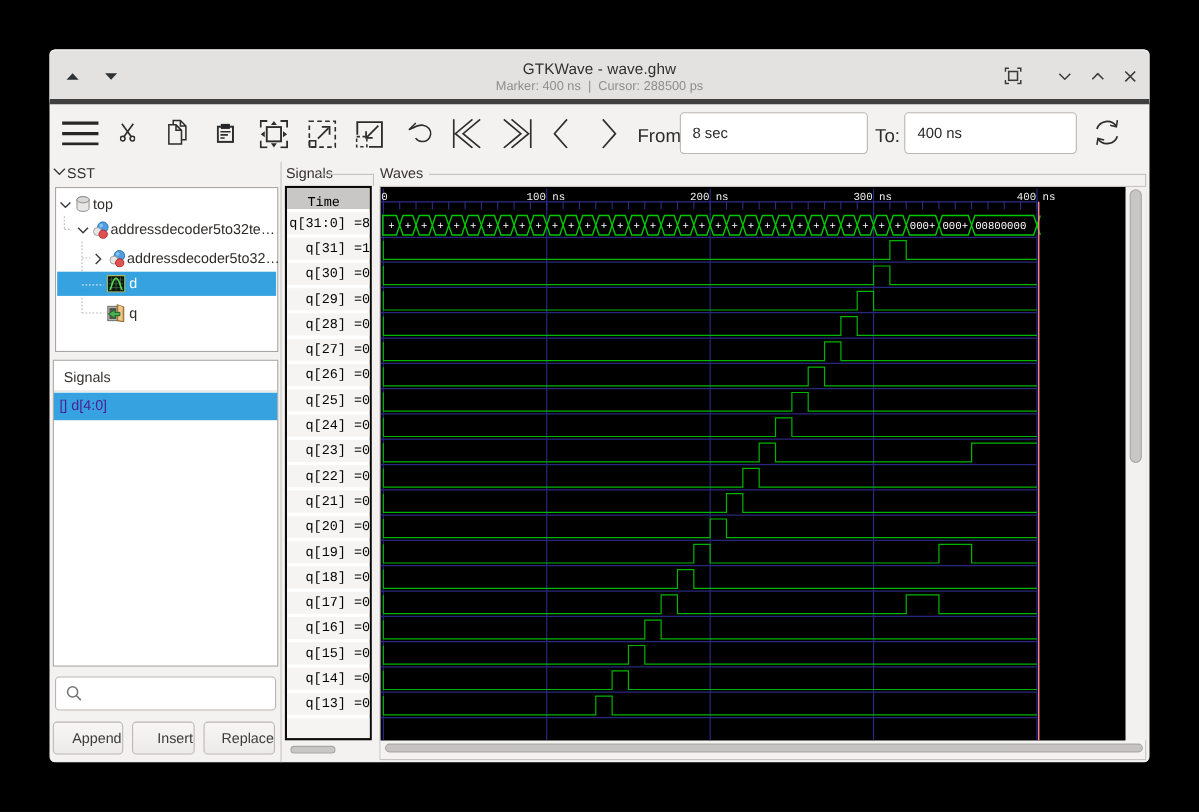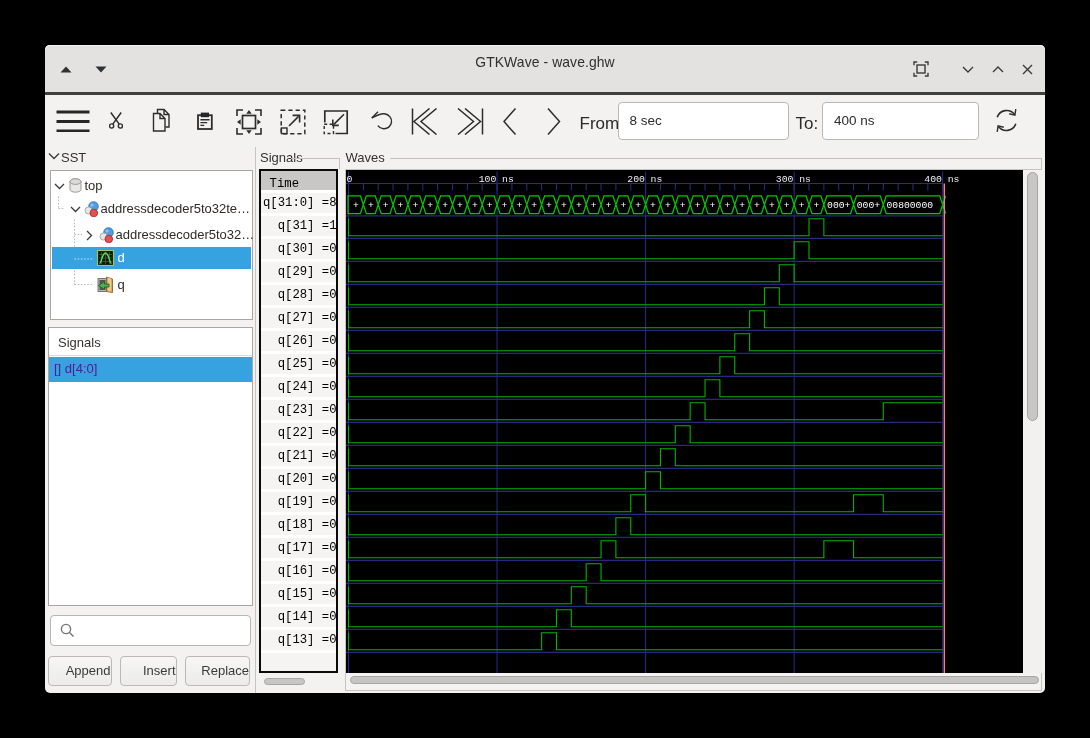--- a/index.html
+++ b/index.html
@@ -1,50 +1,51 @@
 <!DOCTYPE html>
 <html><head><meta charset="utf-8"><style>
 *{margin:0;padding:0;box-sizing:border-box}
 html,body{width:1090px;height:738px;background:#000;font-family:"Liberation Sans",sans-serif;position:relative;overflow:hidden}
 #win{position:absolute;left:45px;top:45px;width:1000px;height:648px;background:#f3f2f1;border-radius:5px}
-#tbar{position:absolute;left:0;top:0;width:100%;height:50px;background:#e3e2e1;border-bottom:3px solid #404040;border-radius:5px 5px 0 0;box-shadow:inset 0 1px 0 #f6f5f5}
+#tbar{position:absolute;left:0;top:0;width:100%;height:50px;background:#e3e2e1;border-bottom:5px solid #404040;border-radius:5px 5px 0 0;box-shadow:inset 0 1px 0 #f6f5f5}
 #title{position:absolute;left:0;right:0;top:8.5px;text-align:center;font-size:13.9px;font-weight:normal;color:#2f2f2f;letter-spacing:0.1px}
 #subtitle{position:absolute;left:0;right:0;top:26.5px;text-align:center;font-size:11.6px;color:#8f8d8a}
 
 .input{position:absolute;top:57px;height:38px;background:#fff;border:1px solid #bab7b4;border-radius:4px;font-size:13.5px;color:#2b2b2b;line-height:36px;padding-left:11px}
 .tlabel{position:absolute;top:69px;font-size:17px;color:#2b2b2b}
 
 .pane-label{position:absolute;font-size:13px;color:#35322e}
 .wbox{position:absolute;background:#fff;border:1px solid #a9a6a3}
 .blue{background:#36a2e0;color:#4c1d95}
 #tree{left:4.5px;top:124.5px;width:203px;height:150px}
 .trow{position:absolute;left:1px;right:1px;height:22px;font-size:13px;color:#2e2b28;line-height:22px}
 #sigbox{left:3px;top:282px;width:204.5px;height:279px}
 #search{position:absolute;left:4.5px;top:570px;width:201.5px;height:30.5px;background:#fff;border:1px solid #b8b5b2;border-radius:4px}
 .btn{position:absolute;top:611px;height:30px;background:linear-gradient(#f7f6f5,#edebea);border:1px solid #bcb8b5;border-radius:4px;font-size:13px;color:#3a3a3a;text-align:right;line-height:28px}
 
 #valbox{position:absolute;left:213.5px;top:123.5px;width:79px;height:504px;background:#fff;border:2px solid #0a0a0a;overflow:hidden}
-#timehdr{position:absolute;left:0;top:0;width:100%;height:34px;background:#c9c7c5;border-bottom:1px solid #8e8c8a;font-family:"Liberation Mono",monospace;font-size:12.3px;color:#000;line-height:26px;padding-left:9px}
+#timehdr{position:absolute;left:0;top:0;width:100%;height:34px;background:#c9c7c5;border-bottom:1px solid #8e8c8a;font-family:"Liberation Mono",monospace;font-size:12.3px;color:#000;line-height:26px;padding-left:19px}
 .srow{position:absolute;left:0;width:100%;height:20.3px;padding-left:2.5px;background:#f5f4f2;font-family:"Liberation Mono",monospace;font-size:12.25px;color:#000;line-height:20.3px;letter-spacing:0px;white-space:pre}
 
 #waveframe{position:absolute;left:299.5px;top:123.5px;width:697.5px;height:522px;border:1px solid #c6c3c0;background:#f3f2f1}
 #wavecanvas{position:absolute;left:0;top:0;width:677.5px;height:503.5px;background:#000;overflow:hidden}
 #vscroll{position:absolute;left:678px;top:0;width:18.5px;height:503.5px;background:#f2f1f0}
 #vthumb{position:absolute;left:3.5px;top:2px;width:11px;height:249px;background:#c9c7c5;border:1px solid #a6a4a2;border-radius:6px}
 #hscroll{position:absolute;left:0;top:504px;width:695.5px;height:16.5px;background:#f4f3f2}
 #hthumb{position:absolute;left:4.5px;top:2.5px;width:689px;height:8px;background:#c6c4c2;border:1px solid #a9a7a5;border-radius:4.5px}
 #minibar{position:absolute;left:213.5px;top:631.5px;width:82px;height:10px}
 #minithumb{position:absolute;left:5px;top:1px;width:41.5px;height:7px;background:#c8c6c4;border:1px solid #a9a7a5;border-radius:4px}
 .frameline{position:absolute;height:1px;background:#c3c0bd}
 svg.icon{position:absolute}
 </style></head>
 <body>
 <div id="win">
   <div id="tbar">
     <div id="title">GTKWave - wave.ghw</div>
+    <div id="subtitle">Marker: 400 ns&nbsp;&nbsp;|&nbsp;&nbsp;Cursor: 288500 ps</div>
     <svg class="icon" style="left:15px;top:20.5px" width="12" height="7">
         <path d="M0.5,6.5 L6,0.5 L11.5,6.5 Z" fill="#2e3234"></path>
       </svg>
     <svg class="icon" style="left:50px;top:20.5px" width="12" height="7">
         <path d="M0.5,0.5 L11.5,0.5 L6,6.5 Z" fill="#2e3234"></path>
       </svg>
 
     <svg class="icon" style="left:868px;top:16px" width="16" height="16" fill="none" stroke="#3a3a3a">
       <rect x="4" y="4" width="8" height="8" stroke-width="1.4"></rect>
       <path d="M1,4.2 V1 H4.2 M11.8,1 H15 V4.2 M15,11.8 V15 H11.8 M4.2,15 H1 V11.8" stroke-width="1.4"></path>

